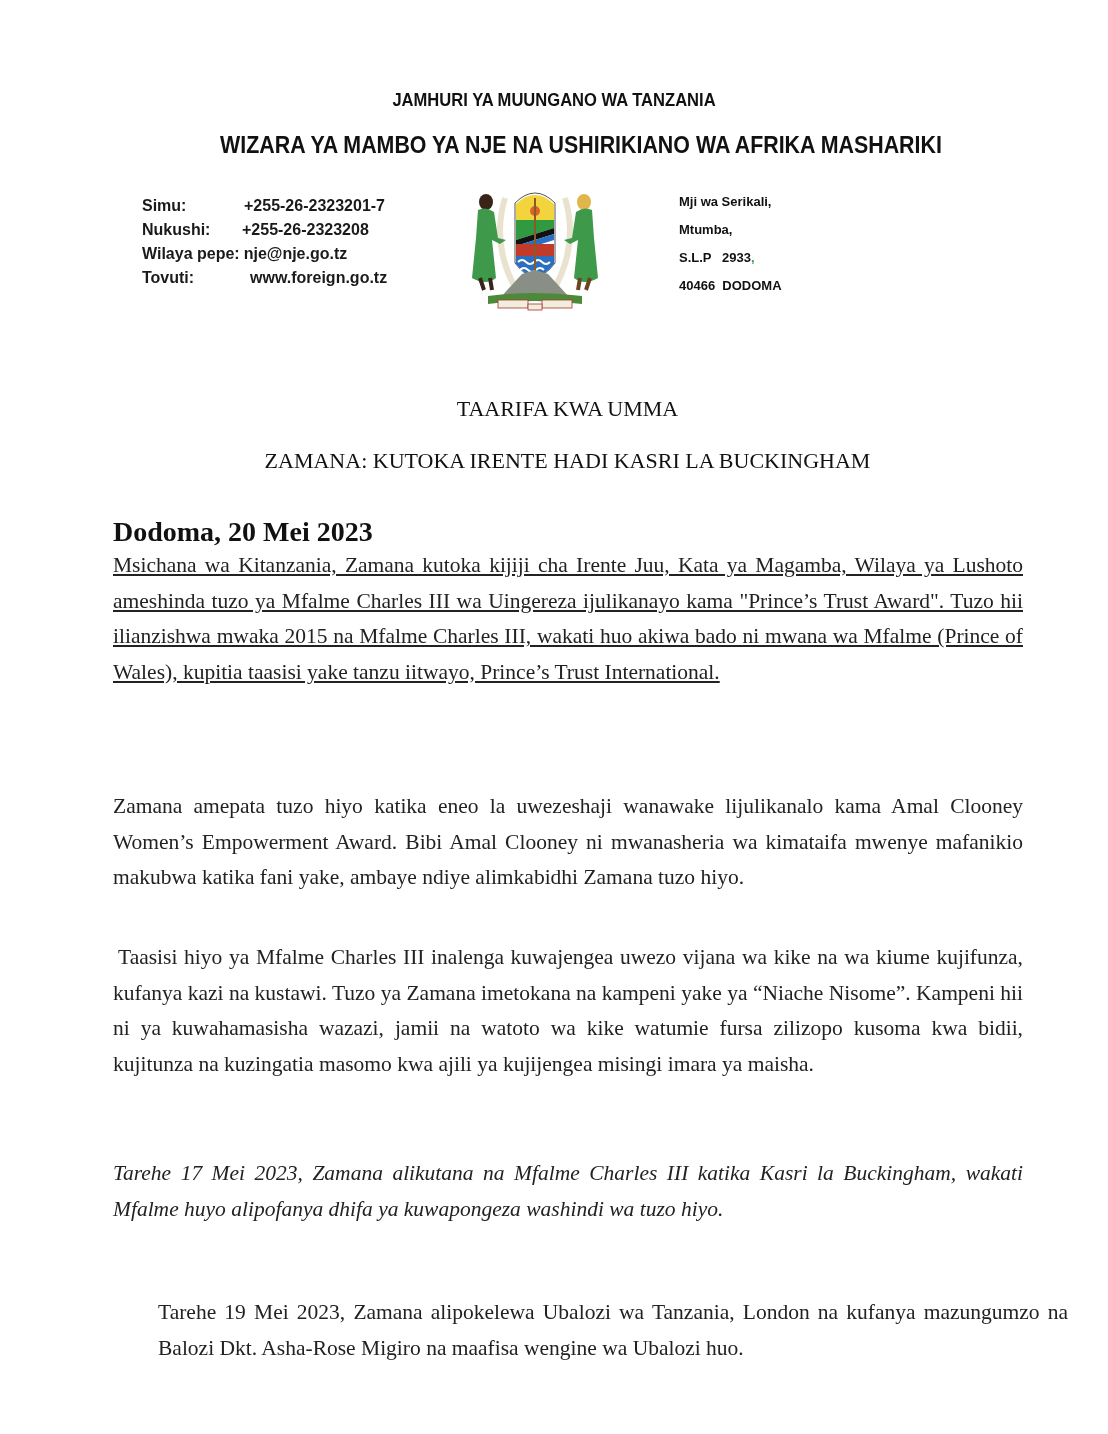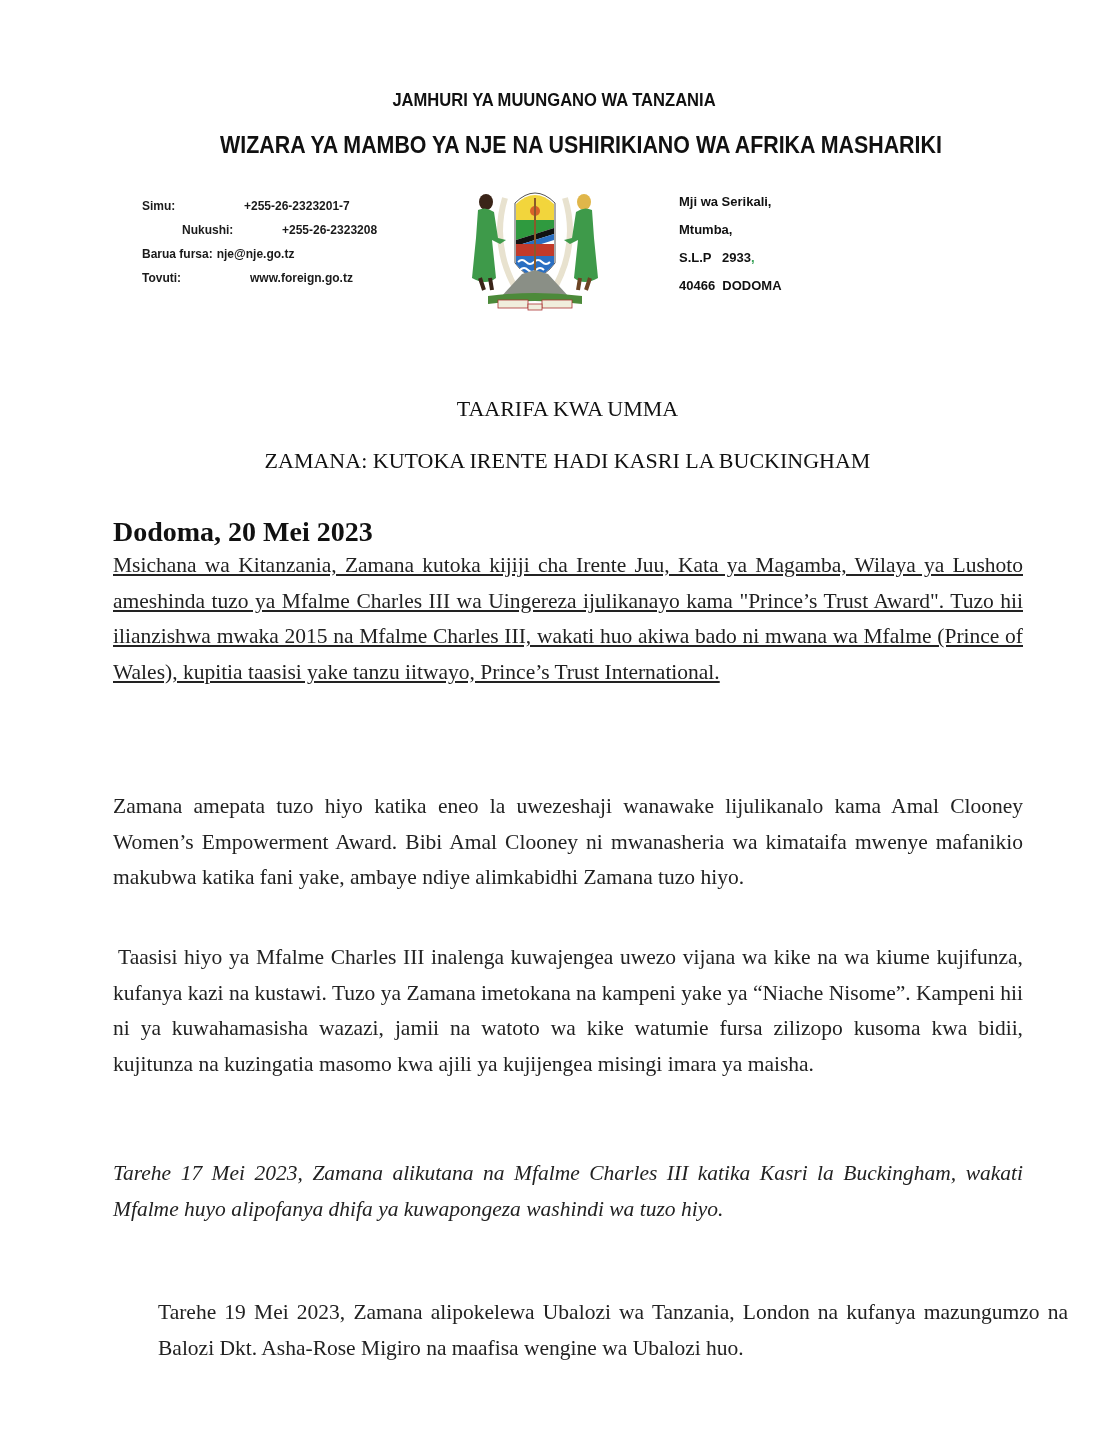--- a/index.html
+++ b/index.html
@@ -3,24 +3,24 @@
 <meta charset="utf-8">
 <style>
   html, body { margin: 0; padding: 0; background: #ffffff; }
   body { width: 1108px; height: 1434px; position: relative; overflow: hidden; color: #111; }
   .sans { font-family: "Liberation Sans", sans-serif; }
   .serif { font-family: "Liberation Serif", serif; }
 
   .republic { position: absolute; top: 90px; left: 0; width: 1108px; text-align: center; font-size: 18px; font-weight: bold; letter-spacing: 0px; transform: scaleX(0.92); }
   .ministry { position: absolute; top: 132px; left: 0; width: 1162px; text-align: center; font-size: 23px; font-weight: bold; transform: scaleX(0.93); transform-origin: 581px 0; }
 
-  .contacts { position: absolute; top: 194px; left: 142px; font-size: 12px; font-weight: bold; color: #1a1a1a; line-height: 24px; }
+  .contacts { position: absolute; top: 194px; left: 142px; font-size: 16px; font-weight: bold; color: #1a1a1a; line-height: 24px; }
   .contacts .row { display: flex; }
   .contacts .lbl { display: inline-block; }
-  .c1 .lbl { width: 102px; } .c2 .lbl { width: 100px; margin-left: 40px; } .c3 .lbl { width: auto; margin-right: 4px; } .c4 .lbl { width: 108px; }
+  .c1 .lbl { width: 102px; } .c2 .lbl { width: 100px; } .c3 .lbl { width: auto; margin-right: 4px; } .c4 .lbl { width: 108px; }
 
   .emblem { position: absolute; top: 178px; left: 460px; width: 150px; height: 136px; }
 
   .address { position: absolute; top: 188px; left: 679px; font-size: 13px; font-weight: bold; line-height: 28px; color: #111; }
   .address .green-comma { color: #3aa35a; }
 
   .title1 { position: absolute; top: 396px; left: 0; width: 1135px; text-align: center; font-size: 22px; }
   .title2 { position: absolute; top: 448px; left: 0; width: 1135px; text-align: center; font-size: 22px; }
   .dateline { position: absolute; top: 516px; left: 113px; font-size: 28px; font-weight: bold; }
 
@@ -40,21 +40,21 @@
 <div class="sans contacts">
   <div class="row c1">
     <span class="lbl">Simu:</span>
     <span>+255-26-2323201-7</span>
   </div>
   <div class="row c2">
     <span class="lbl">Nukushi:</span>
     <span>+255-26-2323208</span>
   </div>
   <div class="row c3">
-    <span class="lbl">Barua fursa:</span>
+    <span class="lbl">Wilaya pepe:</span>
     <span>nje@nje.go.tz</span>
   </div>
   <div class="row c4">
     <span class="lbl">Tovuti:</span>
     <span>www.foreign.go.tz</span>
   </div>
 </div>
 
 <div class="emblem">
   <svg width="150" height="136" viewBox="0 0 150 136" xmlns="http://www.w3.org/2000/svg">

